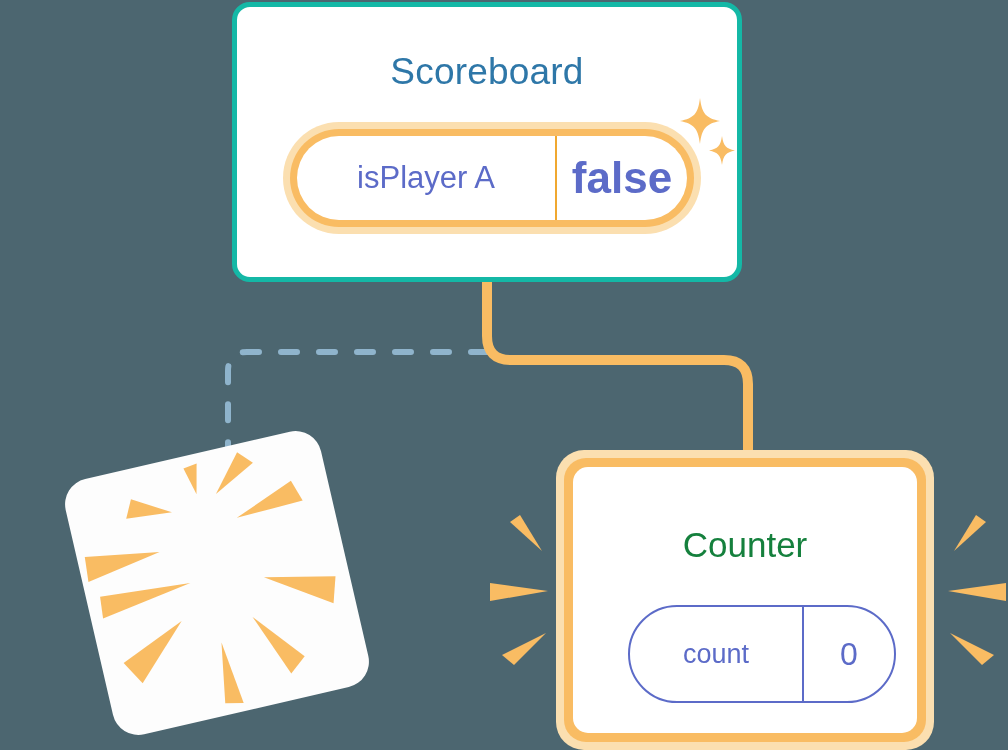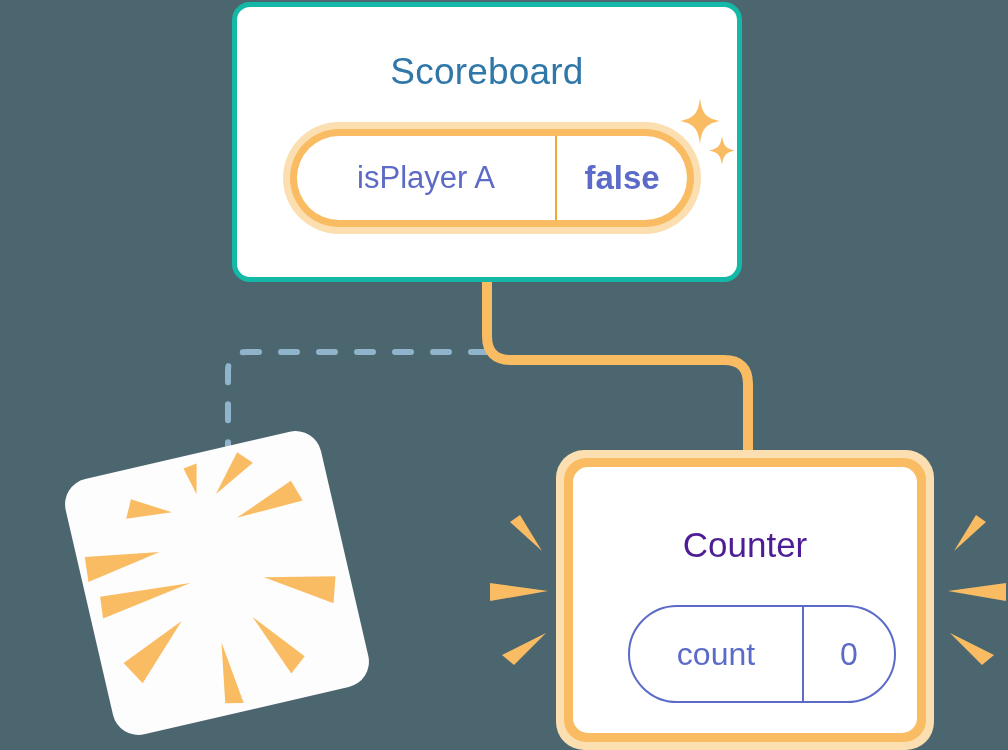--- a/index.html
+++ b/index.html
@@ -79,21 +79,21 @@
     justify-content: center;
     font-size: 31px;
     color: #5c6bc8;
     border-right: 2px solid #f0a830;
   }
   .pill-val-hl {
     flex: 1;
     display: flex;
     align-items: center;
     justify-content: center;
-    font-size: 33px;
+    font-size: 44px;
     font-weight: bold;
     color: #5c6bc8;
   }
 
   
   .counter-box {
     position: absolute;
     left: 556px;
     top: 450px;
     width: 378px;
@@ -119,42 +119,42 @@
     background: #ffffff;
     box-sizing: border-box;
   }
   .counter-title {
     position: absolute;
     left: 0;
     top: 58px;
     width: 100%;
     text-align: center;
     font-size: 35px;
-    color: #4c1d95;
+    color: #15803d;
   }
   .state-pill-plain {
     position: absolute;
     left: 55px;
     top: 138px;
     width: 268px;
     height: 98px;
     border: 2px solid #5c6bc8;
     border-radius: 50px;
     box-sizing: border-box;
     background: #ffffff;
     display: flex;
     align-items: stretch;
     overflow: hidden;
   }
   .pill-key-plain {
     flex: 0 0 172px;
     display: flex;
     align-items: center;
     justify-content: center;
-    font-size: 32px;
+    font-size: 27px;
     color: #5c6bc8;
     border-right: 2px solid #5c6bc8;
   }
   .pill-val-plain {
     flex: 1;
     display: flex;
     align-items: center;
     justify-content: center;
     font-size: 32px;
     color: #5c6bc8;

